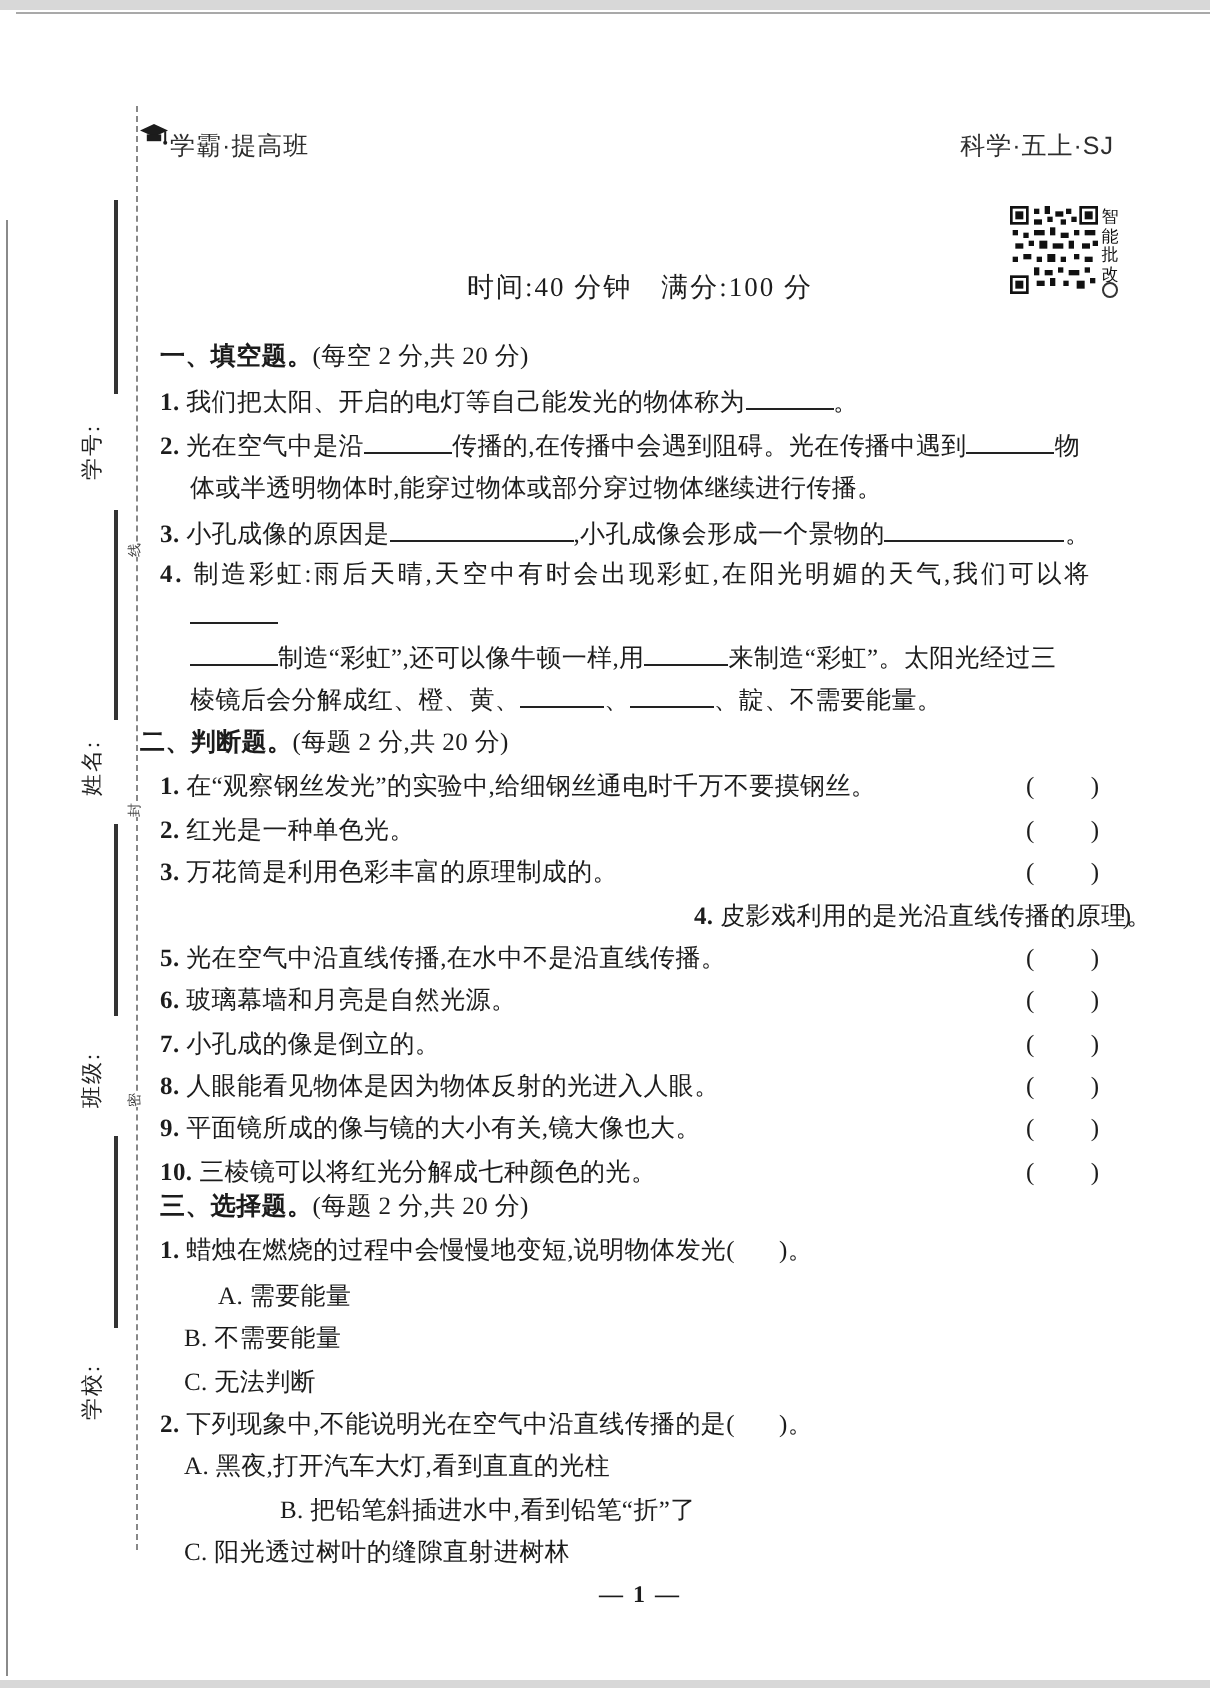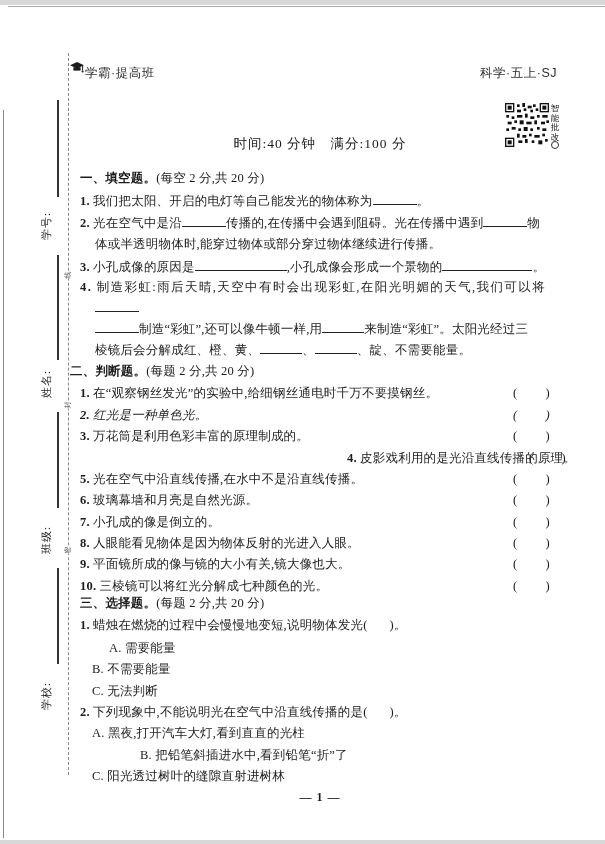--- a/index.html
+++ b/index.html
@@ -141,21 +141,21 @@
       <div class="line" style="top: 193px; left: 80px;"><span class="bold">1. </span><span>我们把太阳、开启的电灯等自己能发光的物体称为</span><span class="blank" style="width: 44px;"></span><span>。</span></div>
       <div class="line" style="top: 215px; left: 80px;"><span class="bold">2. </span><span>光在空气中是沿</span><span class="blank" style="width: 44px;"></span><span>传播的,在传播中会遇到阻碍。光在传播中遇到</span><span class="blank" style="width: 44px;"></span><span>物</span></div>
       <div class="line" style="top: 237px; left: 95px;"><span>体或半透明物体时,能穿过物体或部分穿过物体继续进行传播。</span></div>
       <div class="line" style="top: 259px; left: 80px;"><span class="bold">3. </span><span>小孔成像的原因是</span><span class="blank" style="width: 92px;"></span><span>,小孔成像会形成一个景物的</span><span class="blank" style="width: 90px;"></span><span>。</span></div>
       <div class="line" style="top: 280px; left: 80px; letter-spacing: 1.4px;"><span class="bold">4. </span><span>制造彩虹:雨后天晴,天空中有时会出现彩虹,在阳光明媚的天气,我们可以将</span></div>
       <div class="line" style="top: 300px; left: 95px; letter-spacing: 0.4px;"><span class="blank" style="width: 44px;"></span></div>
       <div class="line" style="top: 321px; left: 95px;"><span class="blank" style="width: 44px;"></span><span>制造“彩虹”,还可以像牛顿一样,用</span><span class="blank" style="width: 42px;"></span><span>来制造“彩虹”。太阳光经过三</span></div>
       <div class="line" style="top: 342px; left: 95px;"><span>棱镜后会分解成红、橙、黄、</span><span class="blank" style="width: 42px;"></span><span>、</span><span class="blank" style="width: 42px;"></span><span>、靛、不需要能量。</span></div>
       <div class="line" style="top: 364px; left: 70px;"><span class="bold">二、判断题。</span><span>(每题 2 分,共 20 分)</span></div>
       <div class="line" style="top: 386px; left: 80px;"><span class="bold">1. </span><span>在“观察钢丝发光”的实验中,给细钢丝通电时千万不要摸钢丝。</span><span class="parens"><span>(</span><span class="pgap"></span><span>)</span></span></div>
-      <div class="line" style="top: 408px; left: 80px; font-style: italic;"><span class="bold">2. </span><span>红光是一种单色光。</span><span class="parens"><span>(</span><span class="pgap"></span><span>)</span></span></div>
+      <div class="line" style="top: 408px; left: 80px;"><span class="bold">2. </span><span>红光是一种单色光。</span><span class="parens"><span>(</span><span class="pgap"></span><span>)</span></span></div>
       <div class="line" style="top: 429px; left: 80px;"><span class="bold">3. </span><span>万花筒是利用色彩丰富的原理制成的。</span><span class="parens"><span>(</span><span class="pgap"></span><span>)</span></span></div>
       <div class="line" style="top: 451px; left: 96px; text-align: right;"><span class="bold">4. </span><span>皮影戏利用的是光沿直线传播的原理。</span><span class="parens"><span>(</span><span class="pgap"></span><span>)</span></span></div>
       <div class="line" style="top: 472px; left: 80px;"><span class="bold">5. </span><span>光在空气中沿直线传播,在水中不是沿直线传播。</span><span class="parens"><span>(</span><span class="pgap"></span><span>)</span></span></div>
       <div class="line" style="top: 493px; left: 80px;"><span class="bold">6. </span><span>玻璃幕墙和月亮是自然光源。</span><span class="parens"><span>(</span><span class="pgap"></span><span>)</span></span></div>
       <div class="line" style="top: 515px; left: 80px;"><span class="bold">7. </span><span>小孔成的像是倒立的。</span><span class="parens"><span>(</span><span class="pgap"></span><span>)</span></span></div>
       <div class="line" style="top: 536px; left: 80px;"><span class="bold">8. </span><span>人眼能看见物体是因为物体反射的光进入人眼。</span><span class="parens"><span>(</span><span class="pgap"></span><span>)</span></span></div>
       <div class="line" style="top: 557px; left: 80px;"><span class="bold">9. </span><span>平面镜所成的像与镜的大小有关,镜大像也大。</span><span class="parens"><span>(</span><span class="pgap"></span><span>)</span></span></div>
       <div class="line" style="top: 579px; left: 80px;"><span class="bold">10. </span><span>三棱镜可以将红光分解成七种颜色的光。</span><span class="parens"><span>(</span><span class="pgap"></span><span>)</span></span></div>
       <div class="line" style="top: 596px; left: 80px;"><span class="bold">三、选择题。</span><span>(每题 2 分,共 20 分)</span></div>
       <div class="line" style="top: 618px; left: 80px;"><span class="bold">1. </span><span>蜡烛在燃烧的过程中会慢慢地变短,说明物体发光(</span><span class="gap" style="width: 22px;"></span><span>)。</span></div>

